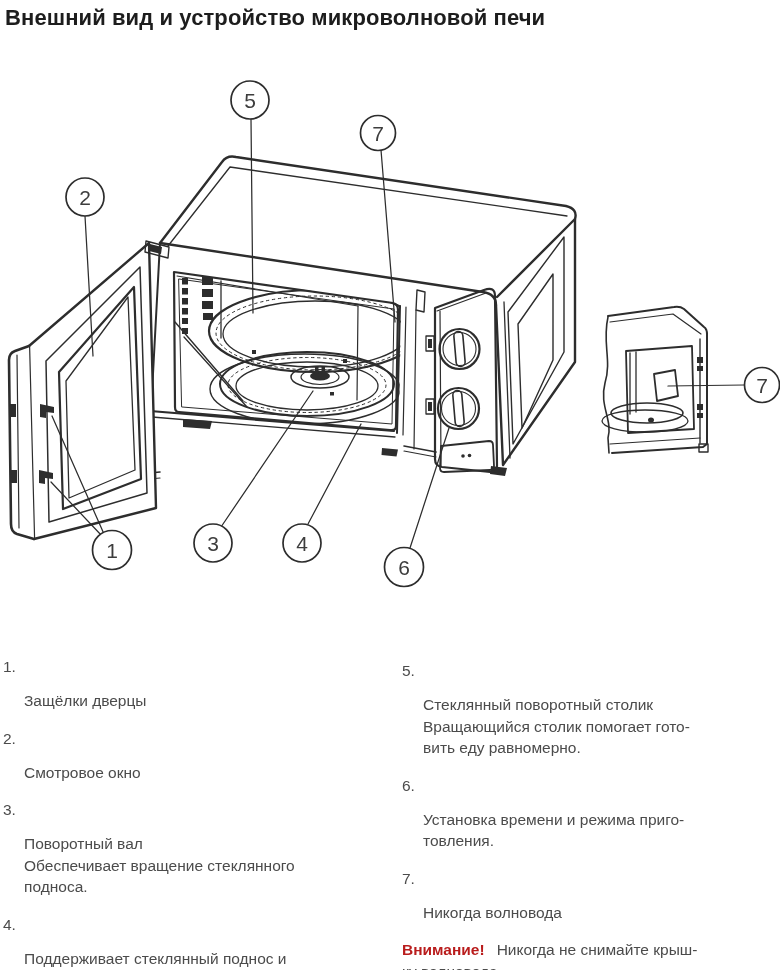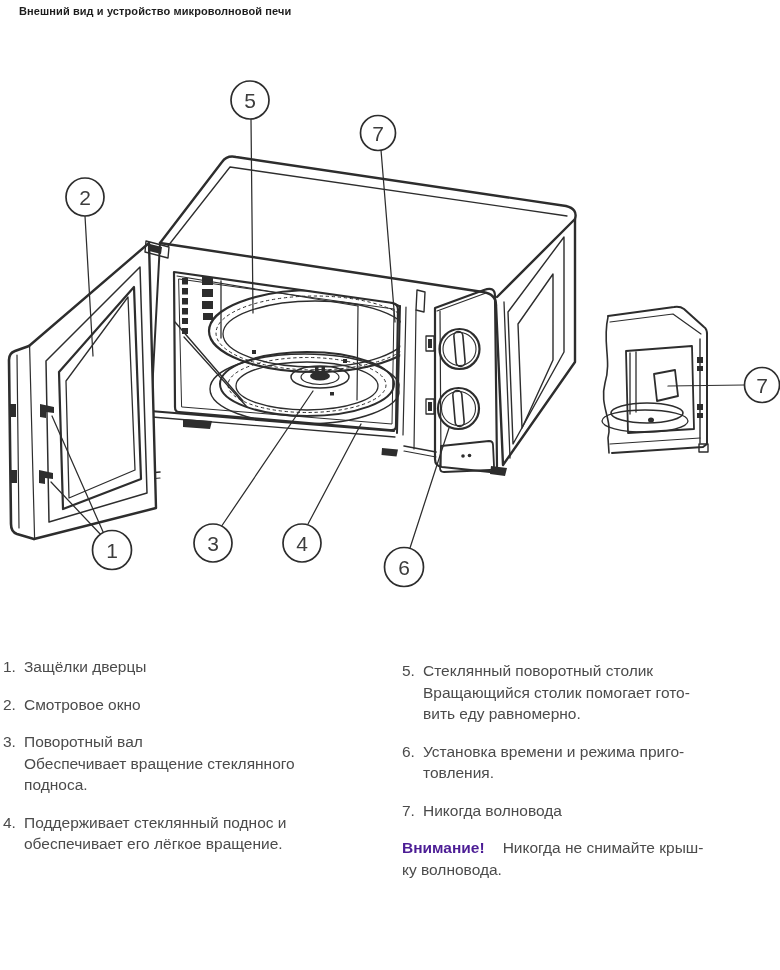--- a/index.html
+++ b/index.html
@@ -1,28 +1,28 @@
 <!DOCTYPE html>
 <html><head>
 <meta charset="utf-8">
 <style>
   html,body{margin:0;padding:0;background:#ffffff;}
   body{width:780px;height:970px;position:relative;font-family:"Liberation Sans",sans-serif;overflow:hidden;}
-  .page-title{position:absolute;left:19px;top:5px;font-size:11px;font-weight:bold;color:#1d1d1d;letter-spacing:.1px;}
+  .page-title{position:absolute;left:5px;top:5px;font-size:22px;font-weight:bold;color:#1d1d1d;letter-spacing:.1px;}
   .diagram-wrap{position:absolute;left:0;top:0;width:780px;height:640px;}
   .legend{position:absolute;left:0;top:650px;width:780px;color:#4b4b4b;font-size:15.5px;line-height:21.5px;}
   .legend-col{position:absolute;}
   .col1{left:3px;top:6px;width:392px;}
   .col2{left:402px;top:10px;width:376px;}
   .legend-item{display:flex;margin-bottom:16px;}
   .legend-num{width:21px;flex:none;}
-  .legend-body{flex:1;}
+  .legend-body{flex:1;margin-top:34px;}
   .legend-desc{white-space:pre-line;}
   .warning{margin-top:16px;}
-  .warning-label{font-weight:bold;color:#4c1d95;margin-right:18px;}
+  .warning-label{font-weight:bold;color:#b91c1c;margin-right:12px;}
   .warning-text{white-space:pre-line;}
   svg text{font-family:"Liberation Sans",sans-serif;}
 </style>
 </head>
 <body>
 
 <div class="page-title">Внешний вид и устройство микроволновой печи</div>
 
 <div class="diagram-wrap">
 <svg width="780" height="640" viewBox="0 0 780 640">

